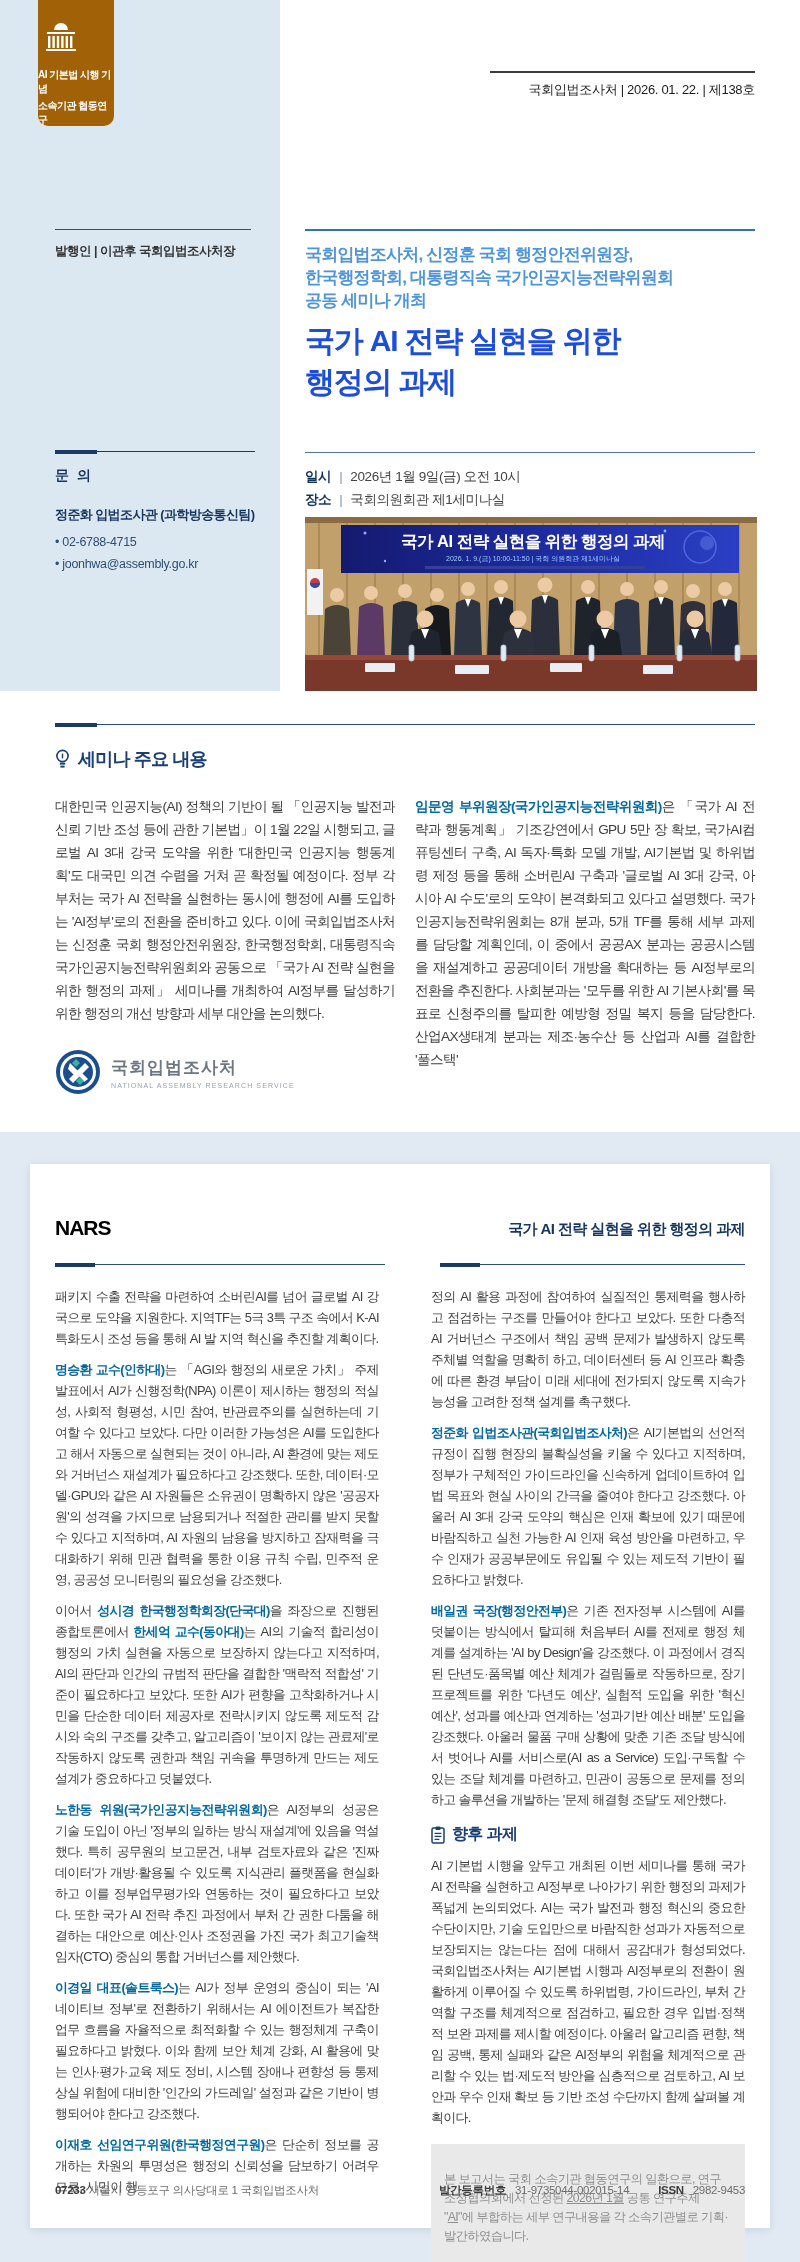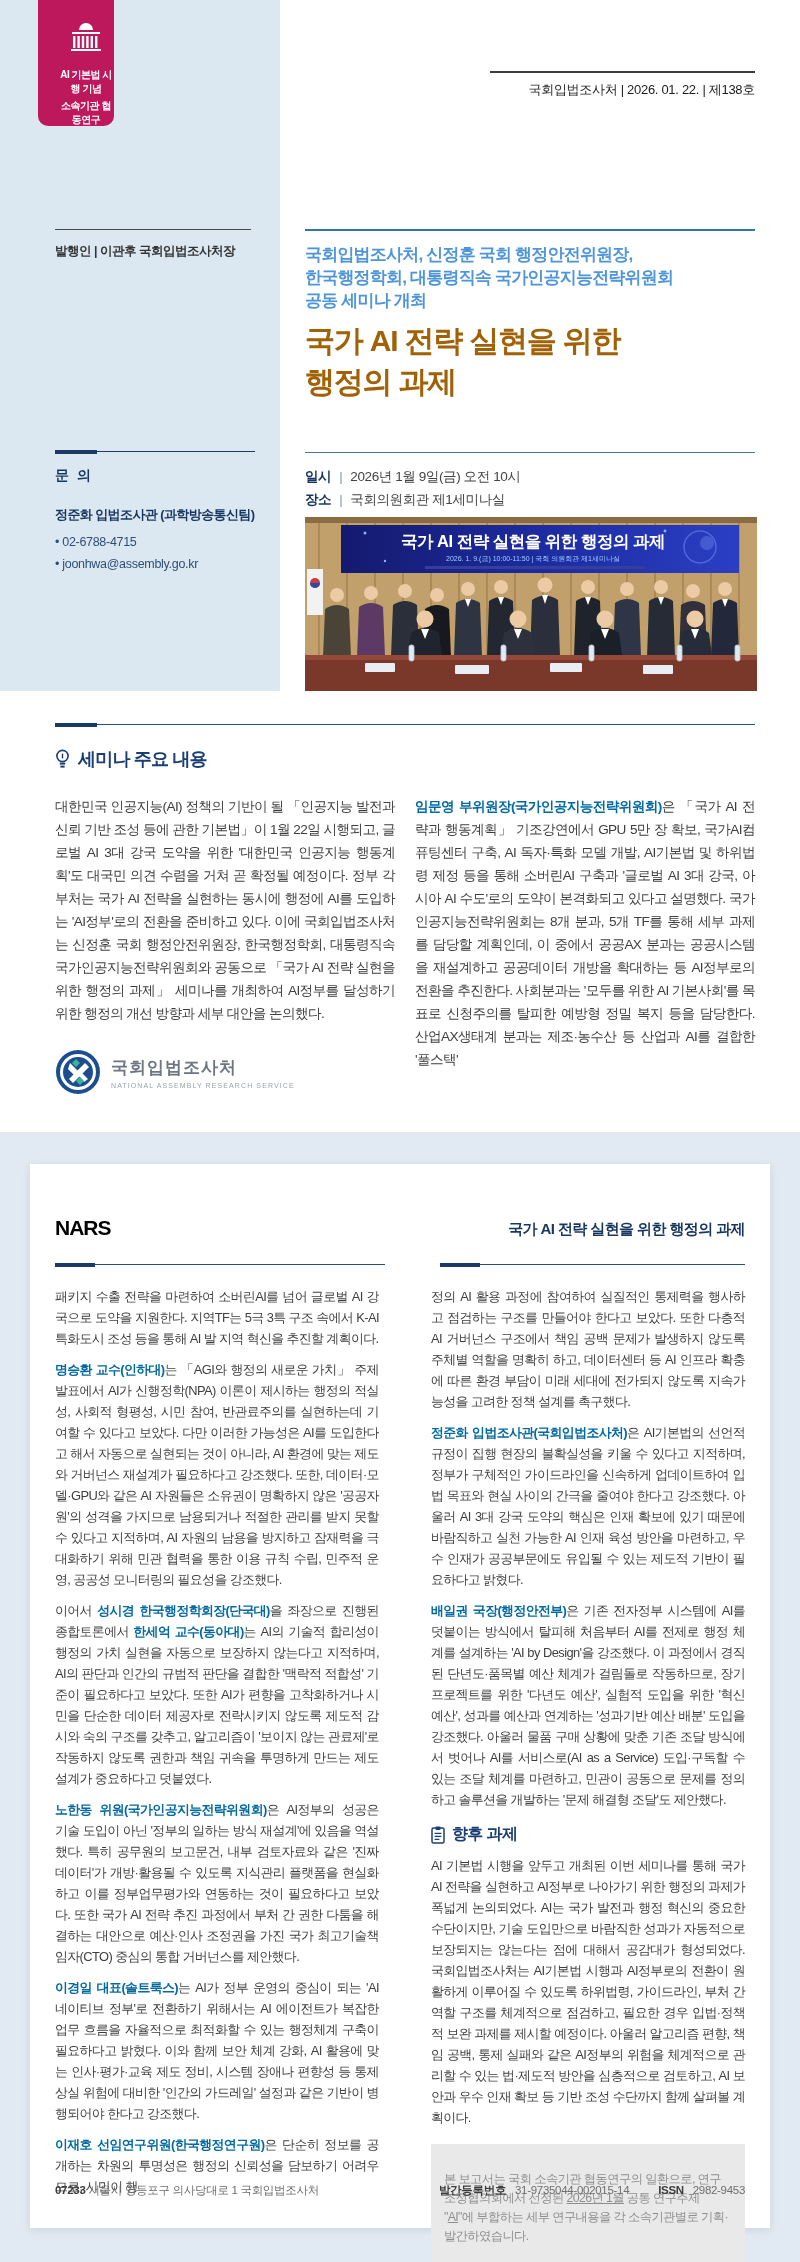--- a/index.html
+++ b/index.html
@@ -3,22 +3,22 @@
 <meta charset="utf-8">
 <style>
   * { margin:0; padding:0; box-sizing:border-box; }
   body { font-family:"Liberation Sans","DejaVu Sans",sans-serif; background:#cfdde9; }
   .canvas { position:relative; width:800px; height:2262px; margin:0 auto; background:#e1eaf2; overflow:hidden; }
 
   
   .page1 { position:absolute; left:0; top:0; width:800px; height:1132px; background:#ffffff; }
   .sidebar-panel { position:absolute; left:0; top:0; width:280px; height:691px; background:#dce8f1; }
 
-  .badge { position:absolute; left:38px; top:0; width:76px; height:126px; background:#be185d;
-           border-radius:0 0 10px 10px; color:#fff; text-align:center;padding-left:20px; }
+  .badge { position:absolute; left:38px; top:0; width:76px; height:126px; background:#a16207;
+           border-radius:0 0 10px 10px; color:#fff; text-align:left; }
   .badge svg { margin-top:22px; }
   .badge-l1 { font-size:10px; font-weight:700; margin-top:10px; letter-spacing:-0.5px; }
   .badge-l2 { font-size:10px; font-weight:700; margin-top:3px; letter-spacing:-0.5px; }
 
   .publisher { position:absolute; left:55px; top:229px; width:196px; border-top:1px solid #4a4a4a;
                padding-top:13px; font-size:12.5px; color:#333; letter-spacing:-0.5px; font-weight:600; }
 
   .contact { position:absolute; left:55px; top:450px; width:200px; }
   .mini-rule { position:relative; height:4px; }
   .mini-rule .thin { position:absolute; left:0; top:1px; width:100%; height:1px; background:#1b3a66; }
@@ -31,21 +31,21 @@
 
   .meta-rule { position:absolute; left:490px; top:71px; width:265px; height:2px; background:#3d3d3d; }
   .masthead-meta { position:absolute; right:45px; top:81px; font-size:13px; color:#1c1c1c; letter-spacing:-0.3px; }
   .brand { position:absolute; right:45px; top:136px; font-size:46px; font-weight:700; letter-spacing:-2px; }
   .brand .ln { color:#4e8fcd; } .brand .la { color:#203a68; } .brand .lr { color:#3fb3a6; }
   .brand .ls { color:#7e59a8; } .brand .lb { color:#1d4a7e; margin-left:10px; }
 
   .lead-rule { position:absolute; left:305px; top:229px; width:450px; height:2px; background:#2e75b6; }
   .subtitle { position:absolute; left:305px; top:243px; font-size:17px; font-weight:700; color:#4f95d9;
               line-height:23px; letter-spacing:-0.8px; }
-  .doc-title { position:absolute; left:305px; top:320px; font-size:30px; font-weight:800; color:#a16207;
+  .doc-title { position:absolute; left:305px; top:320px; font-size:30px; font-weight:800; color:#1d4ed8;
                line-height:41px; letter-spacing:-1.2px; }
   .lead-rule2 { position:absolute; left:305px; top:452px; width:450px; height:1px; background:#55779c; }
   .meta-row { position:absolute; left:305px; font-size:13.5px; letter-spacing:-0.4px; }
   .meta-row.when { top:468px; } .meta-row.where { top:491px; }
   .meta-row .lab { font-weight:700; color:#16355f; }
   .meta-row .sep { color:#8096ad; margin:0 8px; }
   .meta-row .val { color:#444; }
 
   .photo { position:absolute; left:305px; top:517px; width:452px; height:174px; }
 

